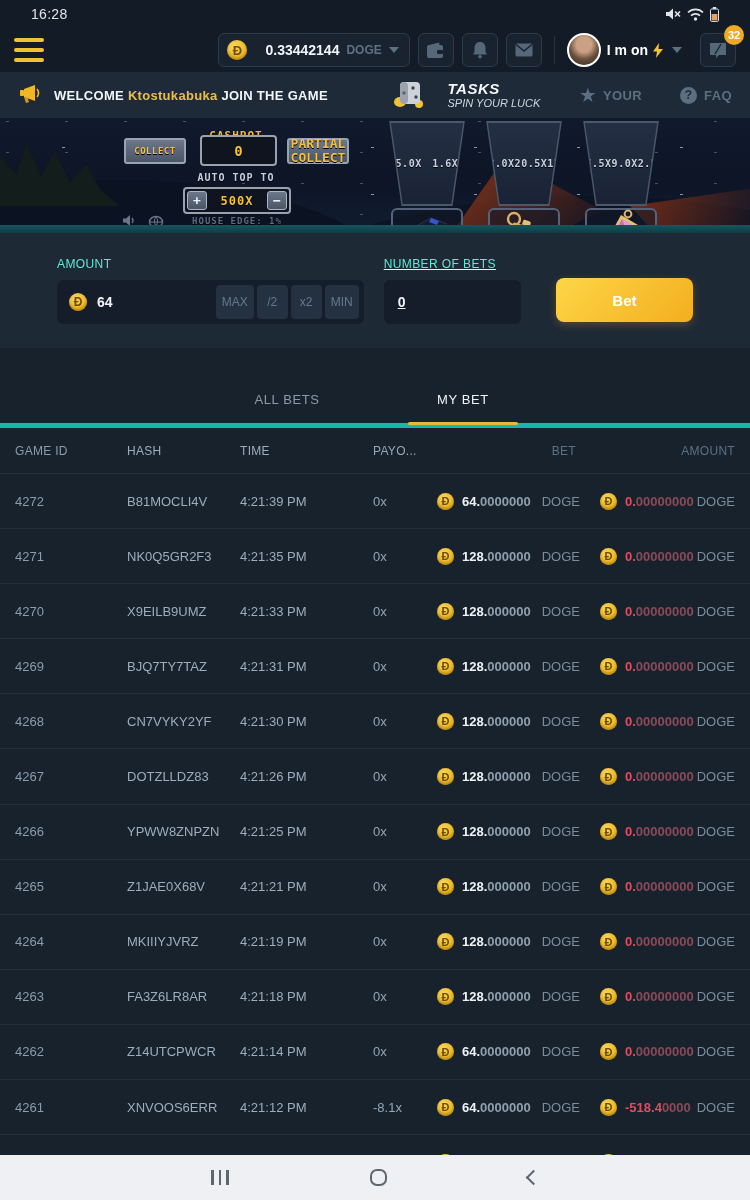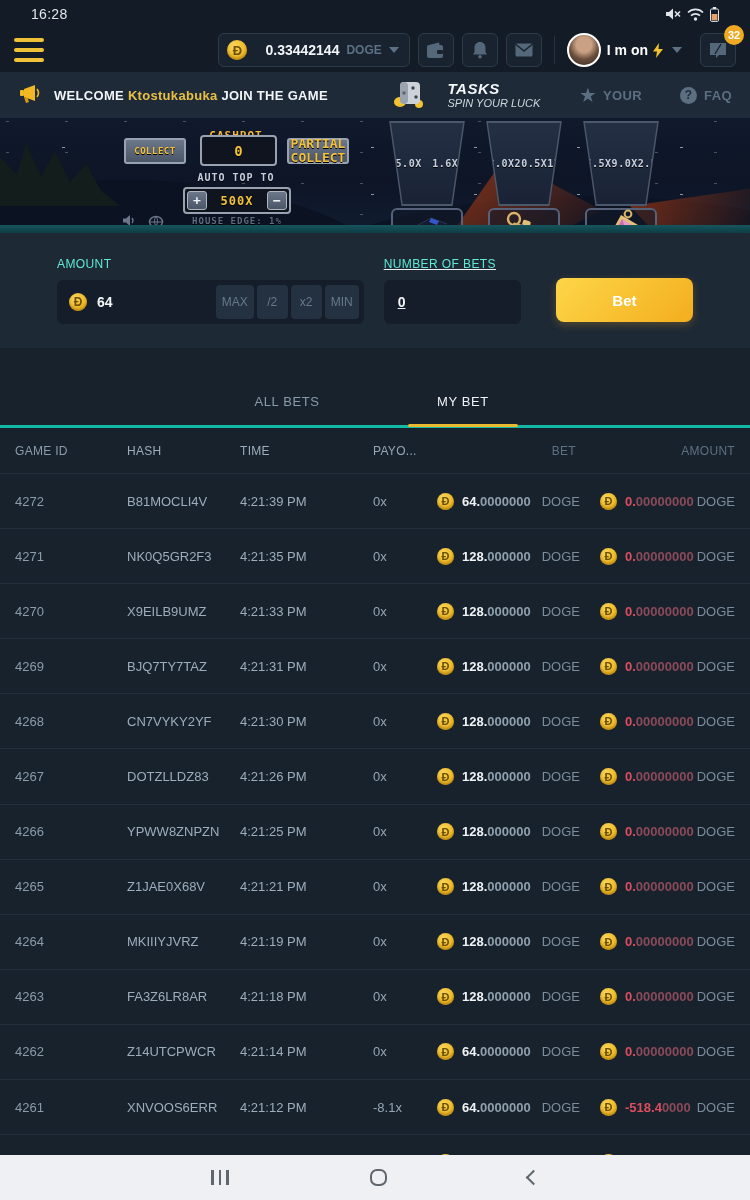--- a/index.html
+++ b/index.html
@@ -107,21 +107,21 @@
     color:#66798b; font-size:12px; display:flex; align-items:center; justify-content:center; cursor:pointer; }
   .bets-group { width:140px; margin-left:20px;text-decoration:underline; }
   .bets-box { height:44px; background:#141d29; border-radius:6px; display:flex; align-items:center; padding:0 14px;
     font-size:14px; font-weight:bold; color:#f2f5f8; }
   .bet-btn { width:140px; height:44px; margin-left:35px; margin-top:21px; border:none; border-radius:8px;
     background:linear-gradient(135deg,#fdd648 0%,#f3ae1e 100%); color:#fff; font-size:15px; font-weight:bold;
     font-family:"Liberation Sans",sans-serif; cursor:pointer; box-shadow:0 3px 8px rgba(240,170,30,.25); }
 
   
   .tabs { height:80px; background:#18222d; display:flex; justify-content:center; align-items:flex-end;
-    border-bottom:3px solid #14b8a6; }
+    border-bottom:5px solid #14b8a6; }
   .tab { width:176px; text-align:center; padding:0 0 16px; font-size:13px; letter-spacing:.6px; color:#8a9aa9;
     position:relative; cursor:pointer; }
   .tab.active { color:#eef2f5; }
   .tab.active::after { content:""; position:absolute; left:33px; right:33px; bottom:-2px; height:3px;
     background:#e8b931; border-radius:2px; }
 
   
   .thead { height:45px; display:flex; align-items:center; padding:0 15px; font-size:12px; color:#5d7183; letter-spacing:.3px; }
   .trow { height:55.1px; display:flex; align-items:center; padding:0 15px; border-top:1px solid #222e3a; font-size:13px; }
   .c { flex-shrink:0; }

